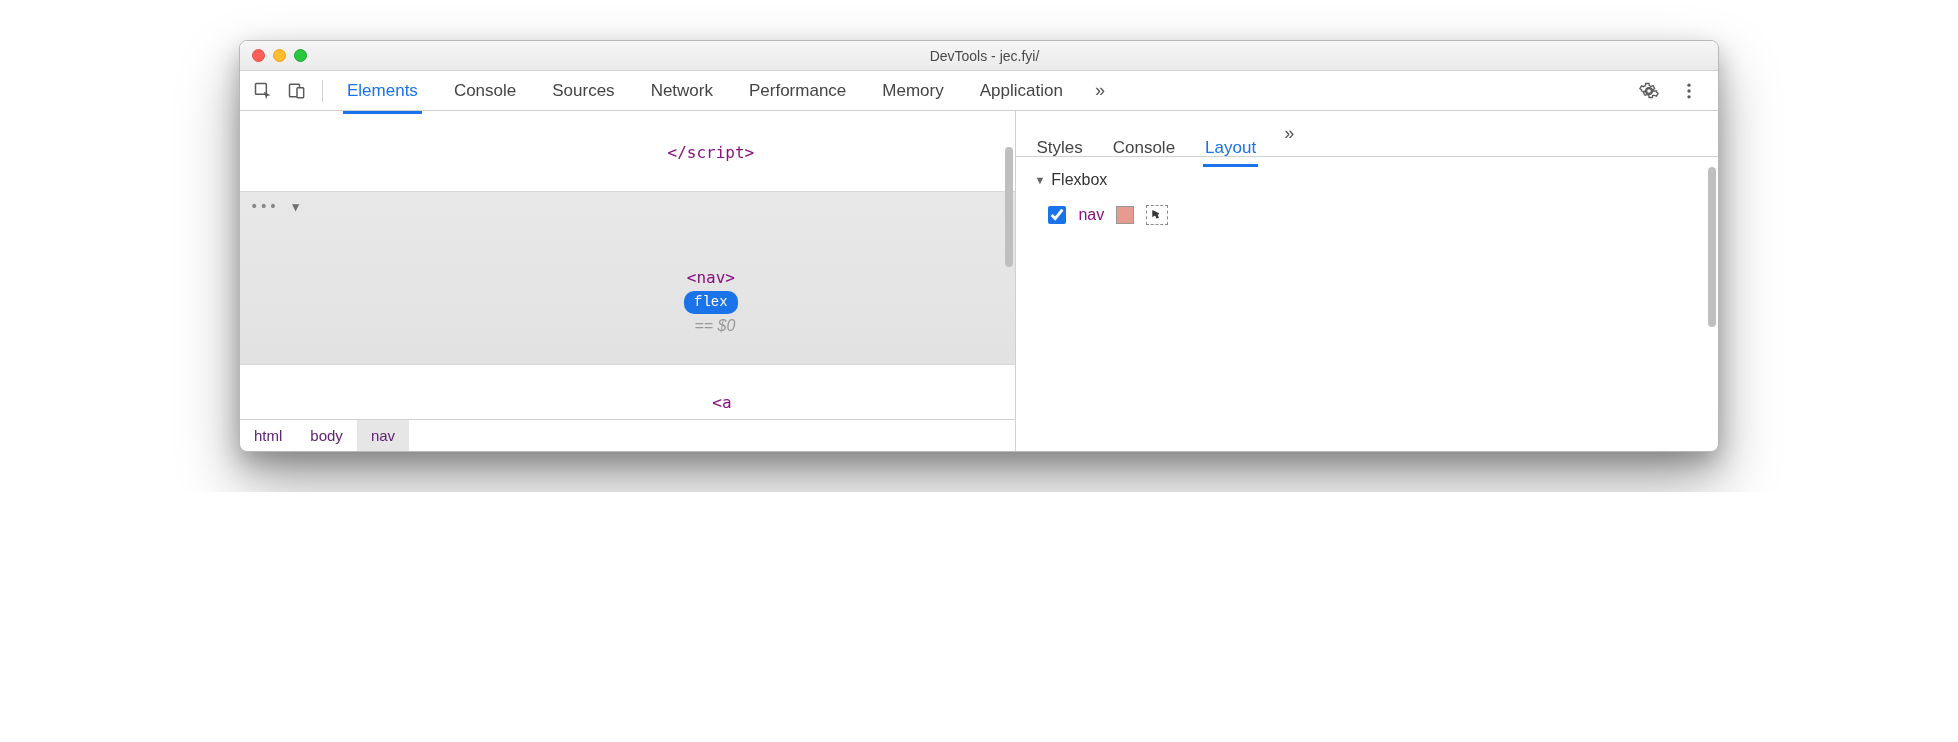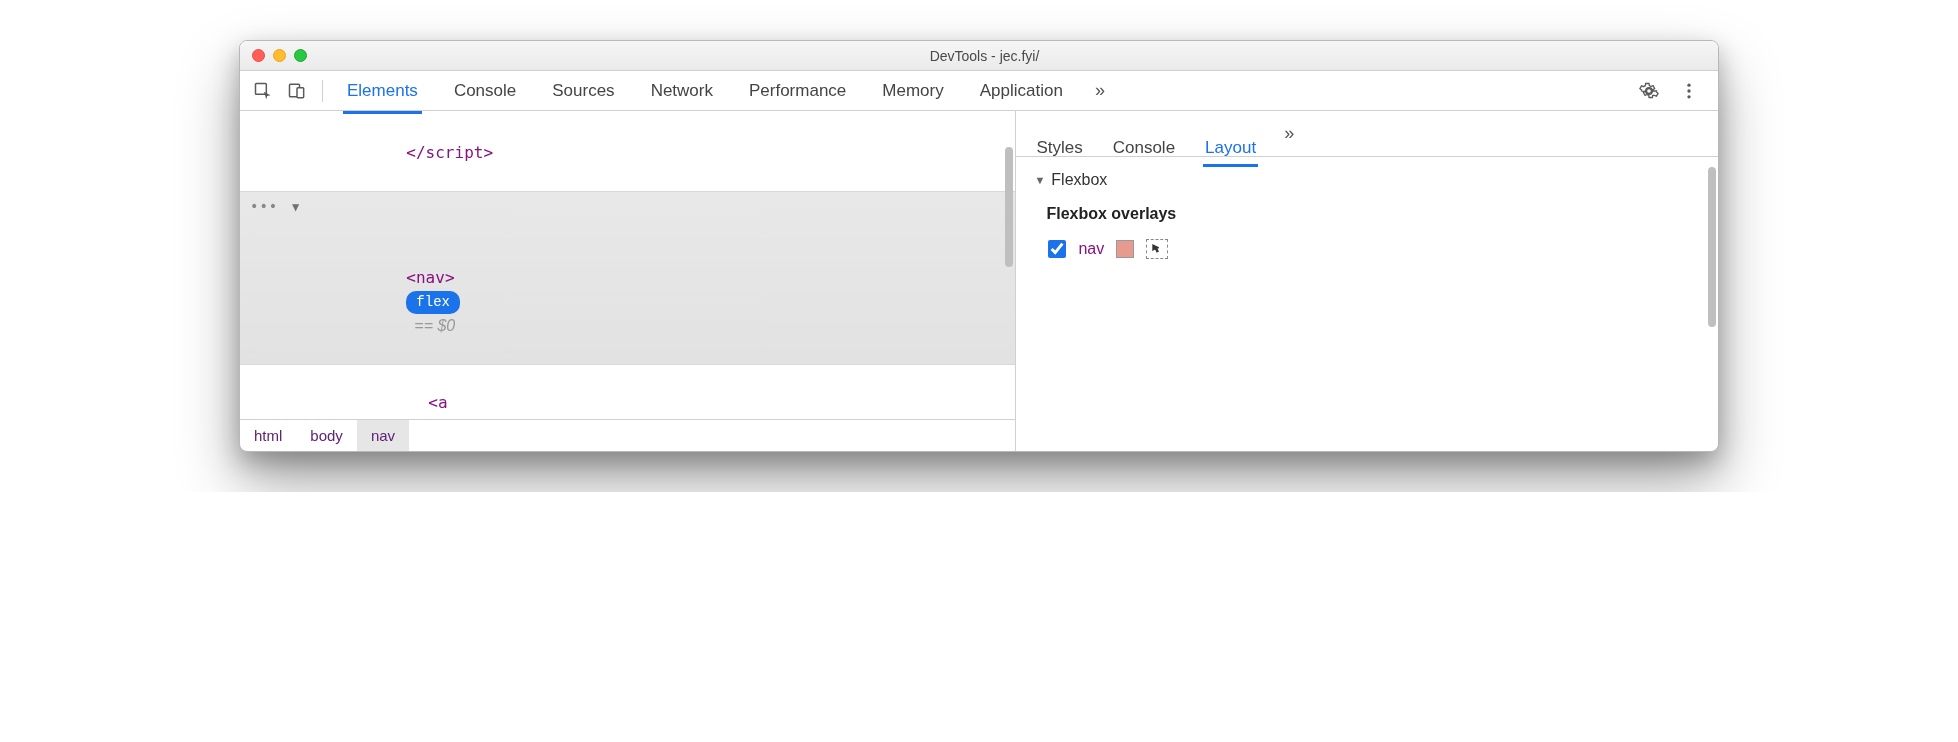--- a/index.html
+++ b/index.html
@@ -67,21 +67,21 @@
   .elements-panel {
     flex: 1.05;
     border-right: 1px solid #d0d0d0;
     position: relative;
     display:flex; flex-direction:column;
     font-family: Menlo, Consolas, monospace;
     font-size: 16px;
     overflow:hidden;
   }
   .dom-tree { flex:1; overflow:hidden; padding-top:4px; position:relative; }
-  .domline { white-space: pre-wrap; padding: 2px 0 2px 70px; line-height:1.5; position:relative; }
+  .domline { white-space: pre-wrap; padding: 2px 0 2px 70px; line-height:1.5; position:relative;text-align:center; }
   .domline .caret {
     position:absolute; left:52px; top:6px; cursor:pointer;
     font-size:12px; color:#707070;
   }
   .domline.indent2 { padding-left: 92px; }
   .domline.indent0 { padding-left: 70px; }
   .domline.sel {
     background: linear-gradient(#e8e8e8,#e2e2e2);
     border-top:1px solid #d8d8d8;
     border-bottom:1px solid #d8d8d8;
@@ -251,21 +251,20 @@
         <div class="side-tab">Console</div>
         <div class="side-tab active">Layout</div>
         <div class="more-chevron">»</div>
       </div>
 
       <div class="section">
         <div class="section-header">
           <span class="tri">▼</span>
           <span>Flexbox</span>
         </div>
-        <div class="sub-title">Flexbox overlays</div>
 
         <div class="overlay-row">
           <input type="checkbox" checked="" style="">
           <span class="elname">nav</span>
           <span class="swatch salmon"></span>
           <span class="overlay-picker">
             <svg viewBox="0 0 24 24" fill="none" stroke="#333" stroke-width="2">
               <path d="M5 5 L5 14 L9 11 L12 17 L14 16 L11 10 L15 10 Z" fill="#333"></path>
             </svg>
           </span>

